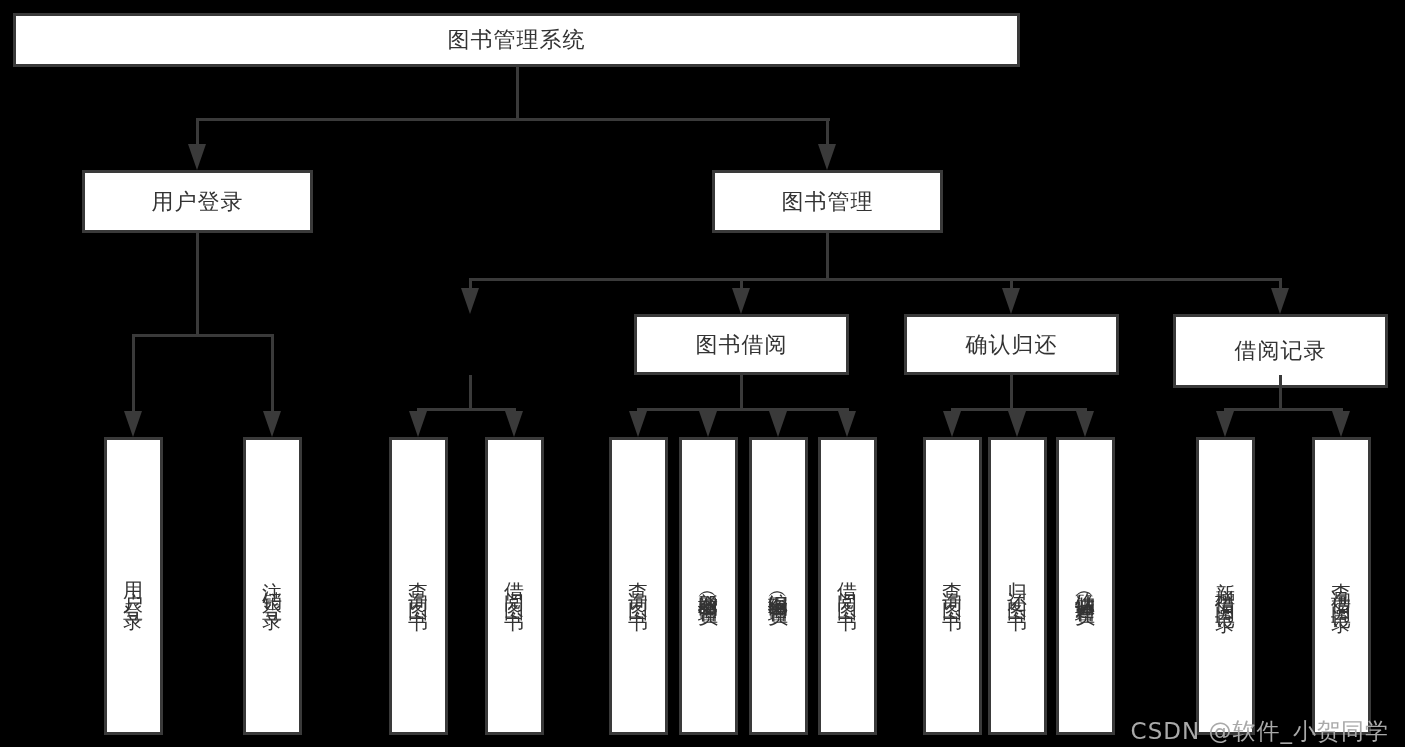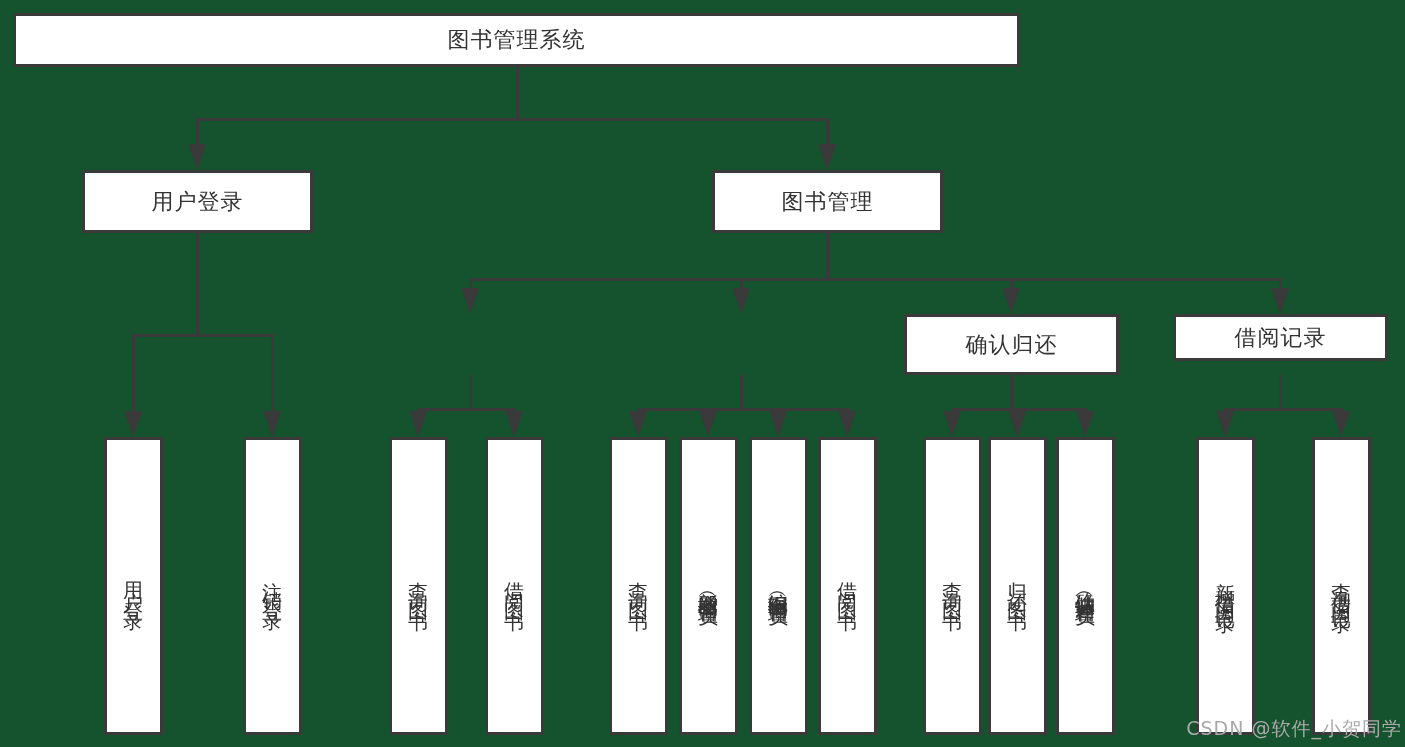--- a/index.html
+++ b/index.html
@@ -1,19 +1,19 @@
 <!DOCTYPE html>
 <html><head>
 <meta charset="utf-8">
 <style>
   html,body{margin:0;padding:0;background:#ffffff;}
   #canvas{
     position:relative;
     width:1405px;height:747px;
-    background:#14532d;
+    background:#000000;
     font-family:"DejaVu Sans","Liberation Sans",sans-serif;
     overflow:hidden;
   }
   .box{
     position:absolute;
     box-sizing:border-box;
     border:3px solid #3a3a3a;
     background:#ffffff;
     display:flex;align-items:center;justify-content:center;
     color:#333333;
@@ -42,22 +42,22 @@
   .v{position:absolute;width:3px;background:#3a3a3a;}
   .h{position:absolute;height:3px;background:#3a3a3a;}
   .a{
     position:absolute;width:0;height:0;
     border-left:9px solid transparent;
     border-right:9px solid transparent;
     border-top:26px solid #3a3a3a;
   }
   .watermark{
     position:absolute;
-    top:716px;right:3px;
-    font-size:19px;
+    top:716px;right:16px;
+    font-size:23px;
     color:#a9a9a9;
     letter-spacing:1px;
     z-index:10;
   }
 </style>
 </head>
 <body>
 
 <div id="canvas">
 
@@ -90,24 +90,27 @@
   <div class="h" style="left:469px;top:278px;width:813px;"></div>
   <div class="v" style="left:469px;top:278px;height:16px;"></div>
   <div class="a" style="left:461px;top:288px;"></div>
   <div class="v" style="left:740px;top:278px;height:16px;"></div>
   <div class="a" style="left:732px;top:288px;"></div>
   <div class="v" style="left:1010px;top:278px;height:16px;"></div>
   <div class="a" style="left:1002px;top:288px;"></div>
   <div class="v" style="left:1279px;top:278px;height:16px;"></div>
   <div class="a" style="left:1271px;top:288px;"></div>
 
+  <div class="box" style="left:634px;top:314px;width:215px;height:61px;">
+    <span>图书借阅</span>
+  </div>
   <div class="box" style="left:904px;top:314px;width:215px;height:61px;">
     <span>确认归还</span>
   </div>
-  <div class="box" style="left:1173px;top:314px;width:215px;height:47px;">
+  <div class="box" style="left:1173px;top:314px;width:215px;height:74px;">
     <span>借阅记录</span>
   </div>
 
   <div class="v" style="left:469px;top:375px;height:36px;"></div>
   <div class="h" style="left:417px;top:408px;width:99px;"></div>
   <div class="v" style="left:417px;top:408px;height:8px;"></div>
   <div class="a" style="left:409px;top:411px;"></div>
   <div class="v" style="left:513px;top:408px;height:8px;"></div>
   <div class="a" style="left:505px;top:411px;"></div>
 

